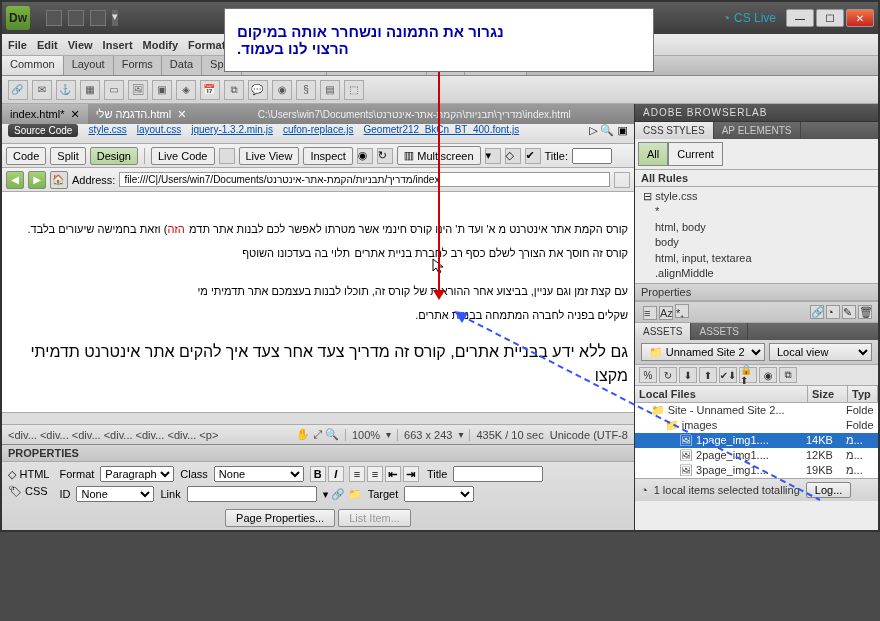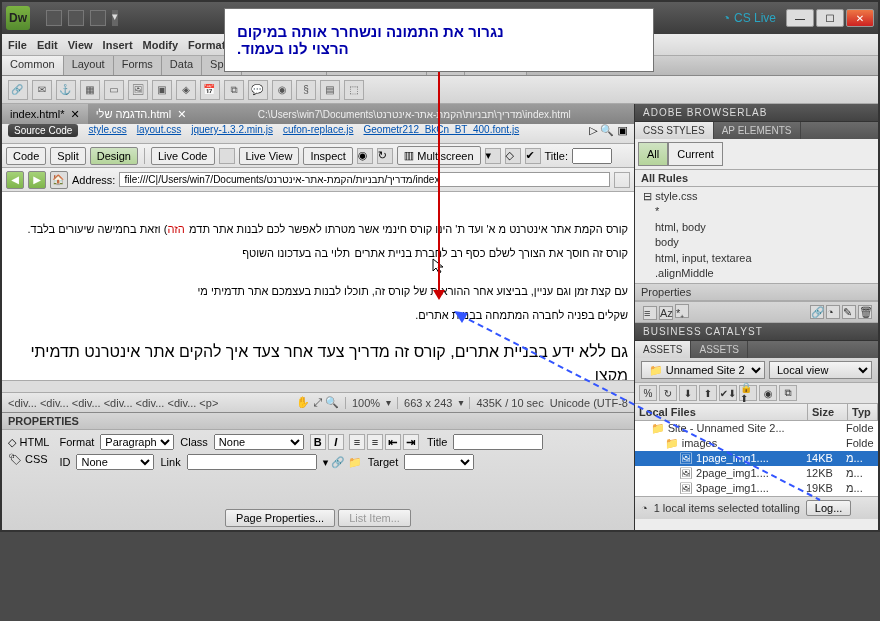--- a/index.html
+++ b/index.html
@@ -280,21 +280,21 @@
               <select style="width:78px;"><option>None</option></select>
               <label>Link</label>
               <input style="width: 130px;"> ▾ 🔗 📁
               <label>Target</label>
               <select style="width:70px;"></select>
             </div>
           </div>
         </div>
         <div class="btnrow">
           <button>Page Properties...</button>
-          <button style="color:#999;margin-top:32px;">List Item...</button>
+          <button style="color:#999;">List Item...</button>
         </div>
       </div>
     </div>
 
     <div class="rightpane">
       <div class="panelhead">ADOBE BROWSERLAB</div>
 
       <div class="paneltabs">
         <div class="ptab active">CSS STYLES</div>
         <div class="ptab">AP ELEMENTS</div>
@@ -317,21 +317,20 @@
         </div>
         <div class="propsub">
           <span>Properties</span>
         </div>
         <div class="propsub">
             <span class="micons"><span>≡</span><span>Aᴢ</span><span>*₊</span></span>
             <span class="micons"><span>🔗</span><span>◔</span><span>✎</span><span>🗑</span></span>
           </div>
       </div>
 
-      <div class="panelhead">BUSINESS CATALYST</div>
 
       <div class="paneltabs">
         <div class="ptab active">ASSETS</div>
         <div class="ptab">ASSETS</div>
       </div>
       <div class="panelbody" style="flex:1;display:flex;flex-direction:column;">
         <div class="fileshead">
           <select><option>📁 <span>Unnamed Site 2</span></option></select>
           <select style="width:80px;"><option>Local view</option></select>
         </div>

